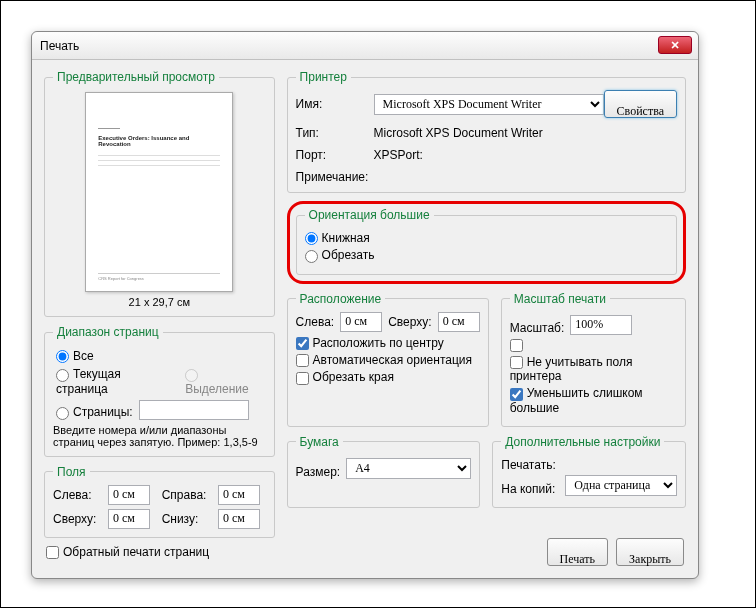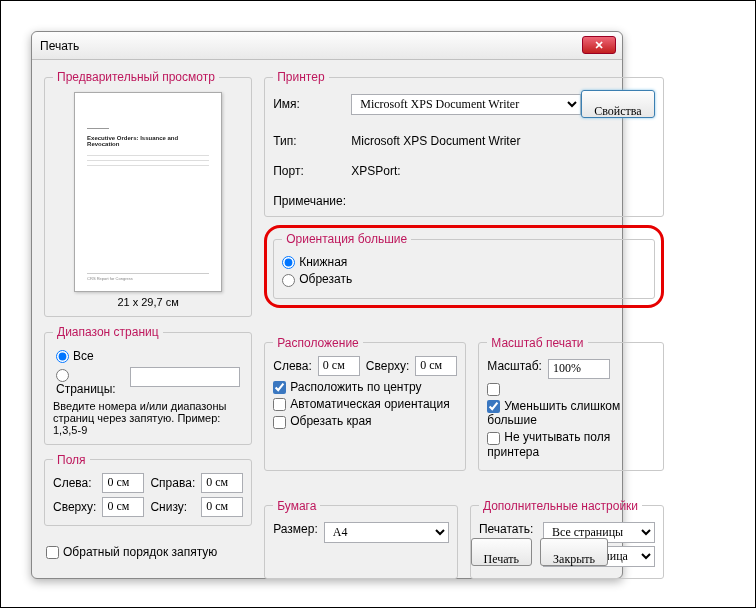--- a/index.html
+++ b/index.html
@@ -1,55 +1,55 @@
 <!DOCTYPE html>
 <html><head>
 <meta charset="utf-8">
 <style>
   * { box-sizing: border-box; }
   body { margin:0; font-family:"Segoe UI",Tahoma,sans-serif; font-size:12px; background:#fff; color:#000; }
   .outer { border:1px solid #000; width:756px; height:608px; position:relative; background:#fff; padding:15px; }
-  .win { position:absolute; left:30px; top:30px; width:592px; height:548px; background:#f0f0f0; border:1px solid #888; border-radius:6px; box-shadow:0 3px 10px rgba(0,0,0,.3); }
+  .win { position:absolute; left:30px; top:30px; width:668px; height:548px; background:#f0f0f0; border:1px solid #888; border-radius:6px; box-shadow:0 3px 10px rgba(0,0,0,.3); }
   .titlebar { height:28px; background:linear-gradient(#fdfdfd,#e9e9e9); border-bottom:1px solid #c0c0c0; border-radius:6px 6px 0 0; display:flex; align-items:center; padding:0 8px; position:relative; }
   .titlebar .title { font-size:12px; }
   .closebtn { position:absolute; right:6px; top:4px; width:34px; height:18px; background:linear-gradient(#e67,#c21e1e); border:1px solid #902; border-radius:3px; display:flex; align-items:center; justify-content:center; color:#fff; font-weight:bold; font-size:11px; }
   .body { padding:10px 12px 12px 12px; }
   fieldset { border:1px solid #c9c9c9; border-radius:3px; margin:0 0 8px 0; padding:6px 8px 8px 8px; }
-  legend { font-size:12px; padding:0 4px; color:#be185d; }
+  legend { font-size:12px; padding:0 4px; color:#15803d; }
   .cols { display:flex; gap:12px; }
   .leftcol { width:235px; display:flex; flex-direction:column; }
   .rightcol { flex:1; display:flex; flex-direction:column; }
   .preview { }
   .pv-page { width:148px; height:200px; background:#fff; border:1px solid #aaa; margin:2px auto 4px auto; box-shadow:1px 1px 3px rgba(0,0,0,.2); position:relative; padding:14px 12px; font-size:5px; color:#555; }
   .pv-page .logo { width:22px; height:22px; border-bottom:1px solid #999; margin-bottom:6px; }
   .pv-page .h1 { font-weight:bold; font-size:6px; color:#222; margin:6px 0 8px; }
   .pv-page .lines div { border-top:1px solid #ddd; height:3px; margin-top:2px; }
   .pv-page .foot { position:absolute; bottom:10px; left:12px; right:12px; font-size:4px; color:#888; border-top:1px solid #ccc; padding-top:2px; }
   .pv-size { text-align:center; font-size:11px; }
-  .row { display:flex; align-items:flex-start; gap:6px; margin:3px 0; }
+  .row { display:flex; align-items:flex-end; gap:6px; margin:3px 0; }
   input[type=text], select { font:12px "Segoe UI"; height:20px; border:1px solid #abadb3; background:#fff; padding:0 4px; }
   input[type=text].small { width:42px; }
   input[type=text].mid { width:62px; }
   select { height:21px; }
   .btn { background:linear-gradient(#fdfdfd,#e7e7e7); border:1px solid #8a8a8a; border-radius:3px; height:22px; padding:13px 12px; font:12px "Segoe UI"; }
   .btn.blue { border:1px solid #3c7fb1; box-shadow:0 0 3px #7cc0e8; }
   .hint { font-size:11px; color:#000; }
-  .printer-grid { display:grid; grid-template-columns:78px 1fr auto; row-gap:16px; align-items:center; }
+  .printer-grid { display:grid; grid-template-columns:78px 1fr auto; row-gap:8px; align-items:center; }
   .redbox { border:3px solid #e60000; border-radius:16px; padding:4px 6px 6px 6px; display:flex; gap:10px; margin-bottom:8px; }
   .redbox fieldset { margin:0; flex:1; }
   .spin { display:inline-flex; align-items:center; }
   .spin input { width:36px; text-align:left; }
   .spin .arrows { width:16px; height:20px; border:1px solid #abadb3; border-left:0; display:flex; flex-direction:column; background:linear-gradient(#fff,#e5e5e5); }
   .spin .arrows div { flex:1; display:flex; align-items:center; justify-content:center; font-size:6px; color:#555; }
   .spin .arrows div:first-child{border-bottom:1px solid #bbb;}
   input[type=checkbox], input[type=radio] { margin:0 4px 0 0; vertical-align:middle; }
   input[type=checkbox] { width:13px; height:13px; accent-color:#3a77c0; }
   label.dis { color:#888; }
   .mid-cols { display:flex; gap:12px; }
-  .mid-cols > fieldset { flex:1;margin-top:20px; }
+  .mid-cols > fieldset { flex:1; }
   .footer { position:absolute; bottom:12px; left:14px; right:14px; display:flex; align-items:center; }
   .footer .right { margin-left:auto; display:flex; gap:8px; }
   .margins-grid { display:grid; grid-template-columns:auto auto auto auto; gap:4px 6px; align-items:center; }
   .margins-grid span { }
   .range-radios .row { margin:4px 3px; }
   .layout-grid { display:grid; grid-template-columns:auto 1fr auto 1fr; gap:4px 6px; align-items:center; }
 </style>
 </head>
 <body>
 
@@ -76,20 +76,24 @@
               <div class="foot">CRS Report for Congress</div>
             </div>
             <div class="pv-size">21 x 29,7 см</div>
           </fieldset>
 
           <fieldset class="range-radios">
             <legend>Диапазон страниц</legend>
             <div class="row">
                 <label><input type="radio" name="r" checked="" style=""><span>Все</span></label>
               </div>
+            <div class="row">
+              <label><input type="radio" name="r" style=""><span>Текущая страница</span></label>
+              <label class="dis" style="margin-left:8px"><input type="radio" name="r" disabled="" style=""><span>Выделение</span></label>
+            </div>
             <div class="row">
               <label><input type="radio" name="r" style=""><span>Страницы:</span></label>
               <input type="text" style="width: 110px;">
             </div>
             <div class="hint">Введите номера и/или диапазоны страниц через запятую. Пример: 1,3,5-9</div>
           </fieldset>
 
           <fieldset>
             <legend>Поля</legend>
             <div class="margins-grid">
@@ -155,53 +159,52 @@
             <fieldset>
               <legend>Масштаб печати</legend>
               <div class="row">
                   <span>Масштаб:</span>
                 <input type="text" class="mid" value="100%" style="">
                 </div>
               <div class="row">
                   <label><input type="checkbox" style=""></label>
                 </div>
               <div class="row">
+                  <label><input type="checkbox" style=""><span>Не учитывать поля принтера</span></label>
+                </div>
+              <div class="row">
                   <label><input type="checkbox" checked="" style=""><span>Уменьшить слишком большие</span></label>
-                </div>
-              <div class="row">
-                  <label><input type="checkbox" style=""><span>Не учитывать поля принтера</span></label>
                 </div>
             </fieldset>
           </div>
 
           <div class="mid-cols" style="margin-top:0;">
             <fieldset>
               <legend>Бумага</legend>
               <div class="row">
                   <span>Размер:</span>
                 <select style="flex:1"><option>A4</option></select>
                 </div>
             </fieldset>
             <fieldset>
               <legend>Дополнительные настройки</legend>
               <div class="row">
                   <span style="width:58px">Печатать:</span>
-                <select style="flex:1"><option>Все страницы</option></select>
                 </div>
               <div class="row">
                   <span style="width:58px">На копий:</span>
                 <select style="flex:1"><option>Одна страница</option></select>
                 </div>
             </fieldset>
           </div>
         </div>
       </div>
 
       <div class="footer">
-        <label><input type="checkbox" style=""><span>Обратный порядок запятую</span></label>
+        <label><input type="checkbox" style=""><span>Обратный печати страниц</span></label>
         <div class="right">
           <button class="btn">Печать</button>
           <button class="btn">Закрыть</button>
         </div>
       </div>
     </div>
   </div>
 </div>
 
 </body></html>

